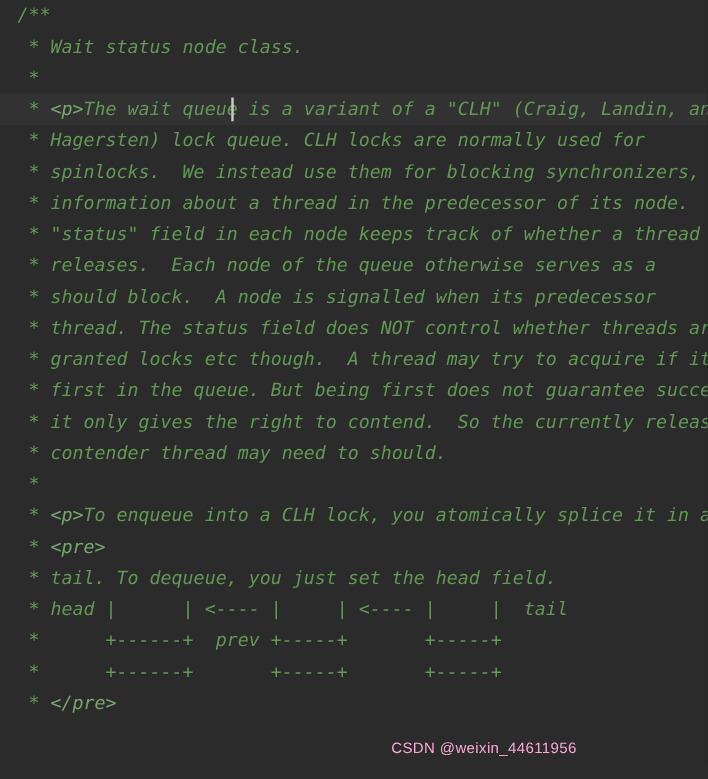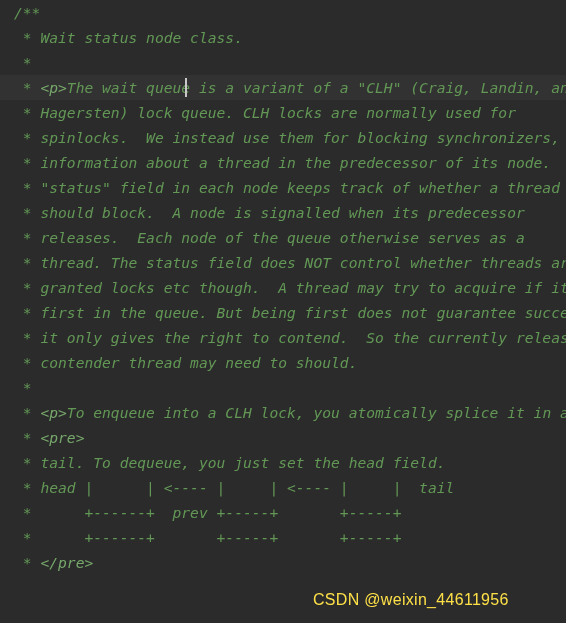--- a/index.html
+++ b/index.html
@@ -57,41 +57,41 @@
     height: 19px;
     background: #c8c8c8;
   }
 
   #watermark {
     position: absolute;
     left: 313px;
     top: 591px;
     font-family: "Liberation Sans", sans-serif;
     font-style: normal;
-    font-size: 16px;
-    color: #fde047;
+    font-size: 12px;
+    color: #f9a8d4;
     letter-spacing: 0.3px;
     white-space: pre;
   }
 </style>
 </head>
 <body>
 
 <div id="editor">
   <div class="code-area">
       <div class="line"><span>/**</span></div>
       <div class="line"><span> * Wait status node class.</span></div>
       <div class="line"><span> *</span></div>
       <div class="line caret-line"><span> * </span><span class="tag">&lt;p&gt;</span><span>The wait queue is a variant of a "CLH" (Craig, Landin, and</span><span class="caret" style="left: 185px;"></span></div>
       <div class="line"><span> * Hagersten) lock queue. CLH locks are normally used for</span></div>
       <div class="line"><span> * spinlocks.  We instead use them for blocking synchronizers, but</span></div>
       <div class="line"><span> * information about a thread in the predecessor of its node.  A</span></div>
       <div class="line"><span> * "status" field in each node keeps track of whether a thread</span></div>
+      <div class="line"><span> * releases.  Each node of the queue otherwise serves as a</span></div>
       <div class="line"><span> * should block.  A node is signalled when its predecessor</span></div>
-      <div class="line"><span> * releases.  Each node of the queue otherwise serves as a</span></div>
       <div class="line"><span> * thread. The status field does NOT control whether threads are</span></div>
       <div class="line"><span> * granted locks etc though.  A thread may try to acquire if it is</span></div>
       <div class="line"><span> * first in the queue. But being first does not guarantee success;</span></div>
       <div class="line"><span> * it only gives the right to contend.  So the currently released</span></div>
       <div class="line"><span> * contender thread may need to should.</span></div>
       <div class="line"><span> *</span></div>
       <div class="line"><span> * </span><span class="tag">&lt;p&gt;</span><span>To enqueue into a CLH lock, you atomically splice it in as new</span></div>
       <div class="line"><span> * </span><span class="tag">&lt;pre&gt;</span><span></span></div>
       <div class="line"><span> * tail. To dequeue, you just set the head field.</span></div>
       <div class="line"><span> * head |      | &lt;---- |     | &lt;---- |     |  tail</span></div>

